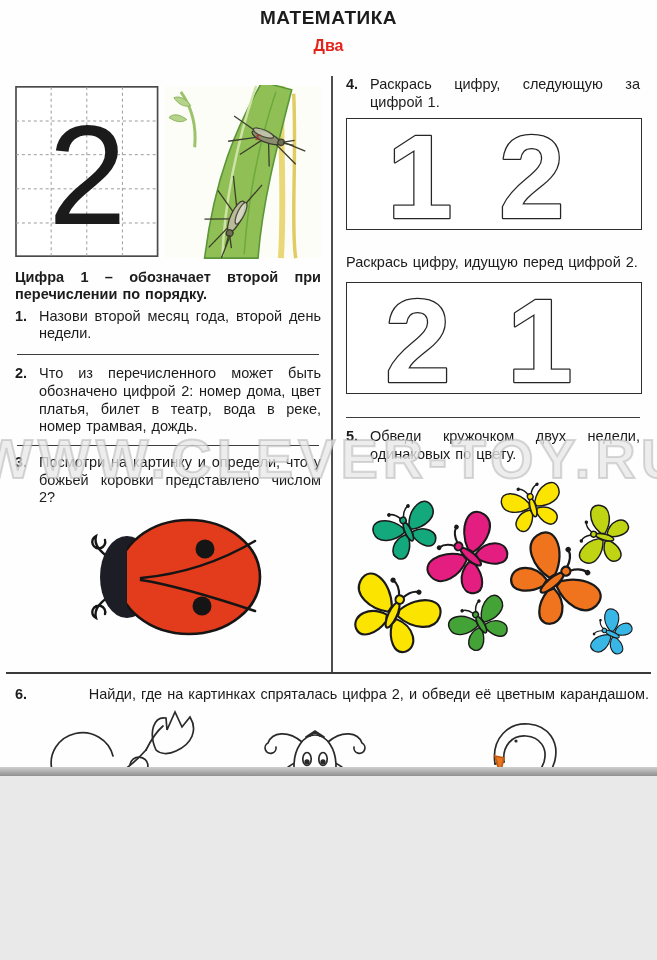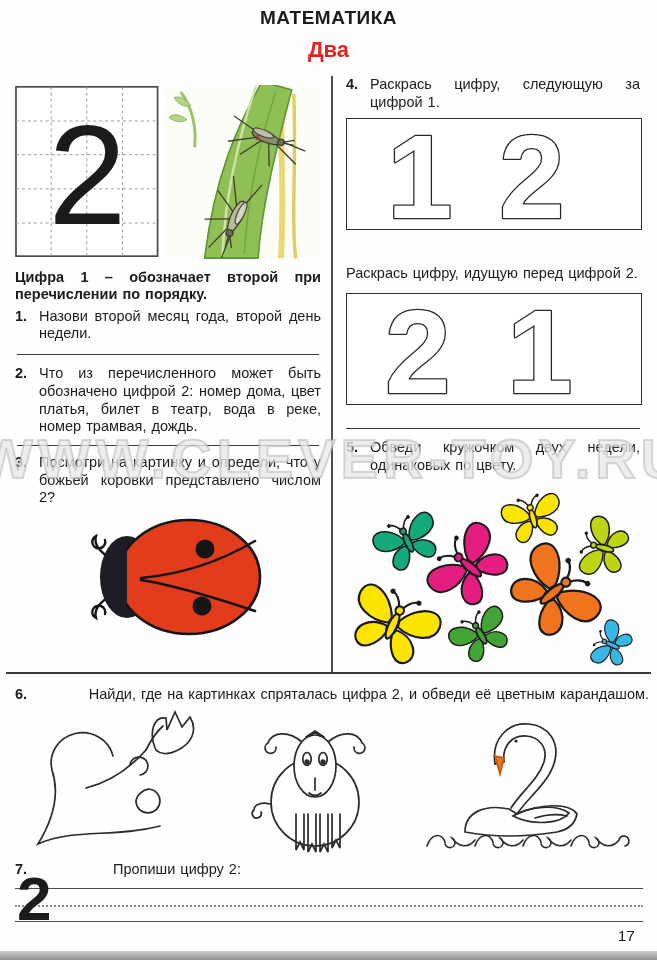--- a/index.html
+++ b/index.html
@@ -1,21 +1,21 @@
 <!DOCTYPE html>
 <html><head>
 <meta charset="utf-8">
 <style>
   html,body{margin:0;padding:0;background:#e9e9e9;}
-  #page{position:relative;width:657px;height:960px;background:#fefefe;overflow:hidden;
+  #page{position:relative;width:657px;height:776px;background:#fefefe;overflow:hidden;
         font-family:"Liberation Sans",sans-serif;color:#1c1c1c;margin:0 auto;}
   .ttl{position:absolute;left:0;top:7px;width:657px;text-align:center;
        font-size:19px;font-weight:bold;letter-spacing:.5px;}
   .sub{position:absolute;left:0;top:37px;width:657px;text-align:center;
-       font-size:22px;font-weight:bold;color:#e3241d;}
+       font-size:16px;font-weight:bold;color:#e3241d;}
   .vline{position:absolute;left:331px;top:76px;width:2px;height:596px;background:#4e4e4e;}
   .fullhr{position:absolute;left:6px;top:672px;width:645px;height:1.5px;background:#3a3a3a;}
   .col{position:absolute;top:76px;}
   #leftcol{left:15px;width:306px;}
   #rightcol{left:346px;width:294px;}
   .bold-head{font-size:14.5px;font-weight:bold;line-height:1.2;margin:0;text-align:justify;word-spacing:1px;}
   .task{display:flex;font-size:14.5px;line-height:1.22;margin:0;word-spacing:1px;}
   .task .num{font-weight:bold;flex:0 0 24px;}
   .task .txt{flex:1;text-align:justify;}
   .sep{border:none;border-top:1.3px solid #3c3c3c;margin:11px 2px 10px 2px;}
@@ -154,21 +154,21 @@
     <p class="task">
       <span class="num">4.</span>
       <span class="txt">Раскрась цифру, следующую за цифрой 1.</span>
     </p>
 
     <svg class="numbox" width="294" height="110" viewBox="0 0 294 110" style="margin-top:7px">
       <text class="outline-digit" x="40" y="99">1</text>
       <text class="outline-digit" x="152" y="99">2</text>
     </svg>
 
-    <p class="plain" style="margin-top:35px">Раскрась цифру, идущую перед цифрой 2.</p>
+    <p class="plain" style="margin-top:24px">Раскрась цифру, идущую перед цифрой 2.</p>
 
     <svg class="numbox" width="294" height="110" viewBox="0 0 294 110" style="margin-top:10px">
       <text class="outline-digit" x="38" y="99">2</text>
       <text class="outline-digit" x="160" y="99">1</text>
     </svg>
 
     <hr class="sep" style="margin:23px 0 10px 0">
 
     <p class="task">
       <span class="num">5.</span>

